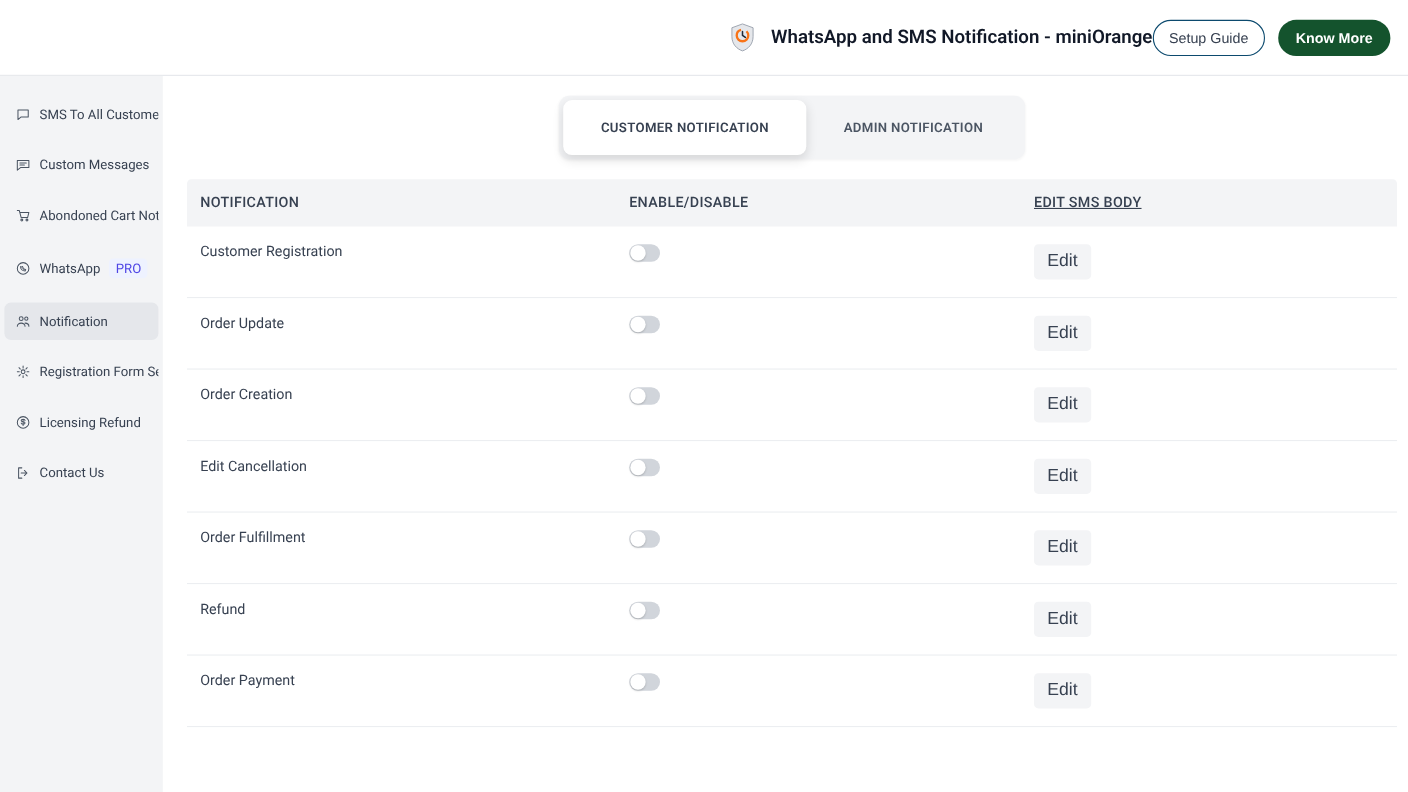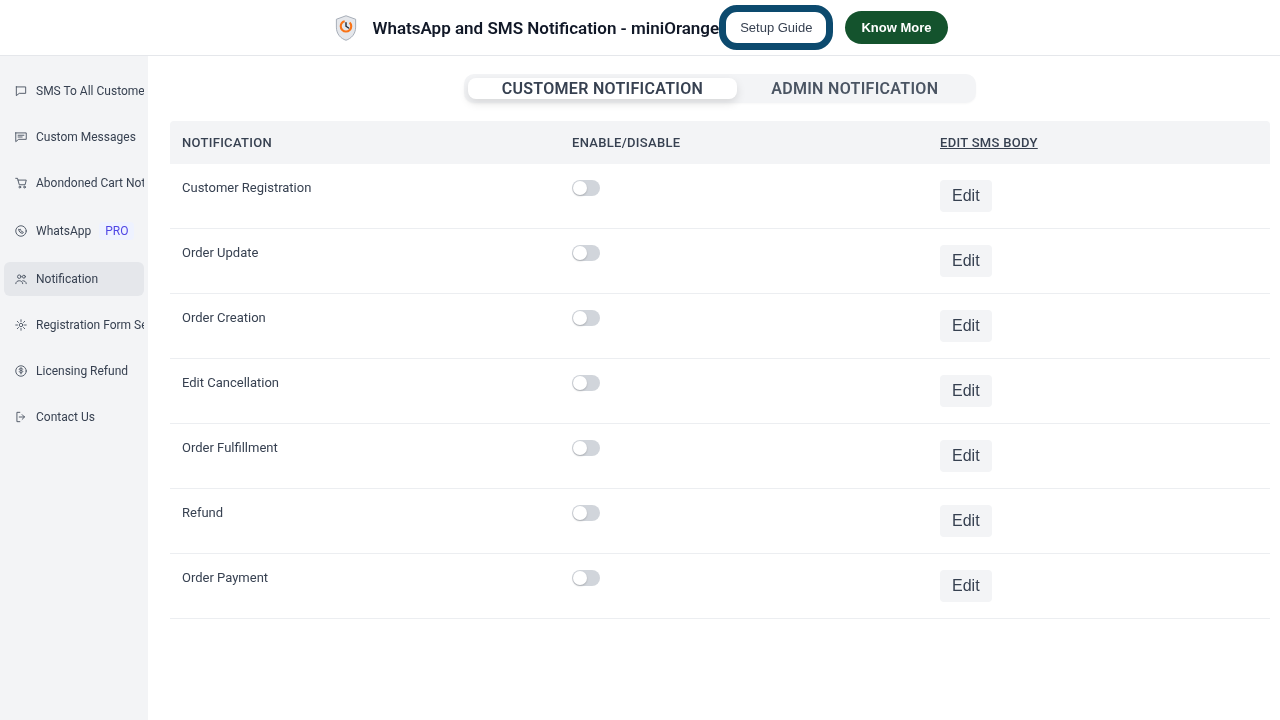--- a/index.html
+++ b/index.html
@@ -1,44 +1,44 @@
 <!DOCTYPE html>
 <html><head>
 <meta charset="utf-8">
 <style>
   * { box-sizing: border-box; margin: 0; padding: 0; }
   html, body { width: 1280px; height: 720px; font-family: -apple-system, BlinkMacSystemFont, "Segoe UI", Roboto, Arial, sans-serif; background: #fff; color: #1f2937; overflow: hidden; }
 
   
-  .header { height: 56px; border-bottom: 1px solid #e5e7eb; display: flex; align-items: center; justify-content: center; padding: 0 16px; }
+  .header { height: 69px; border-bottom: 1px solid #e5e7eb; display: flex; align-items: center; justify-content: flex-end; padding: 0 16px; }
   .header-left { display: flex; align-items: center; gap: 12px; }
   .logo { width: 28px; height: 28px; }
   .app-title { font-size: 17px; font-weight: 600; color: #111827; }
   .header-right { display: flex; align-items: center; gap: 12px; }
-  .btn-outline { background: #fff; border: 7px solid #0c4a6e; color: #374151; padding: 8px 14px; border-radius: 18px; font-size: 13px; font-weight: 500; cursor: pointer; }
+  .btn-outline { background: #fff; border: 1px solid #0c4a6e; color: #374151; padding: 8px 14px; border-radius: 18px; font-size: 13px; font-weight: 500; cursor: pointer; }
   .btn-dark { background: #14532d; color: #fff; border: none; padding: 9px 16px; border-radius: 18px; font-size: 13px; font-weight: 600; cursor: pointer; }
 
   
   .layout { display: flex; height: calc(720px - 56px); }
   .sidebar { width: 148px; background: #f3f4f6; padding: 18px 4px 0 4px; }
   .nav-item { display: flex; align-items: center; gap: 8px; padding: 10px 10px; font-size: 12px; color: #374151; cursor: pointer; border-radius: 6px; margin-bottom: 12px; white-space: nowrap; overflow: hidden; text-overflow: ellipsis; }
   .nav-item.active { background: #e5e7eb; }
   .nav-icon { width: 14px; height: 14px; flex: 0 0 14px; }
   .pro-badge { margin-left: auto; background: #eef2ff; color: #4f46e5; font-size: 12px; font-weight: 400; padding: 2px 6px; border-radius: 4px; }
 
   .main { flex: 1; padding: 18px 10px 0 22px; overflow-y: auto; }
 
   .page-head { display: flex; align-items: center; gap: 14px; padding-bottom: 14px; border-bottom: 1px solid #e5e7eb; margin-bottom: 28px; }
   .page-icon-box { width: 26px; height: 26px; border: 1.5px solid #4b5563; border-radius: 6px; display: flex; align-items: center; justify-content: center; }
   .page-title { font-size: 20px; font-weight: 600; color: #111827; }
 
   
   .tab-wrap { display: flex; justify-content: center; margin-bottom: 18px; }
   .tab-container { background: #f3f4f6; border-radius: 10px; padding: 4px; display: flex; box-shadow: 0 1px 2px rgba(0,0,0,0.03); }
-  .tab { padding: 1px 34px; font-size: 16px; font-weight: 600; letter-spacing: 0.3px; color: #4b5563; border-radius: 8px; cursor: pointer; text-transform: uppercase; }
+  .tab { padding: 18px 34px; font-size: 12px; font-weight: 600; letter-spacing: 0.3px; color: #4b5563; border-radius: 8px; cursor: pointer; text-transform: uppercase; }
   .tab.active { background: #fff; box-shadow: 0 4px 10px rgba(0,0,0,0.12); color: #374151; }
 
   
   .table { width: 100%; }
   .thead { background: #f3f4f6; display: flex; padding: 14px 12px; border-radius: 4px 4px 0 0; }
   .th { font-size: 13px; font-weight: 500; color: #374151; letter-spacing: 0.3px; }
   .col-notif { flex: 0 0 390px; }
   .col-toggle { flex: 0 0 368px; }
   .col-edit { flex: 1; text-decoration: underline; }
 

